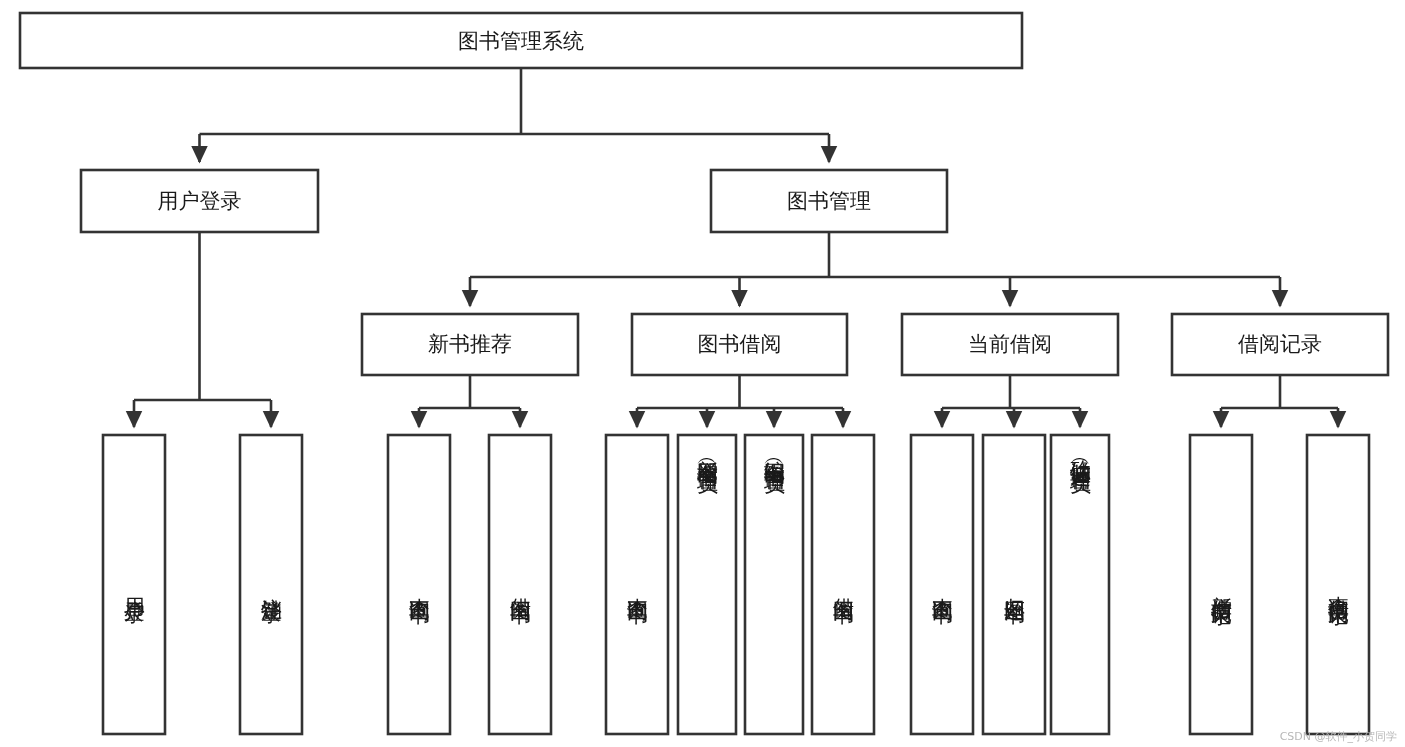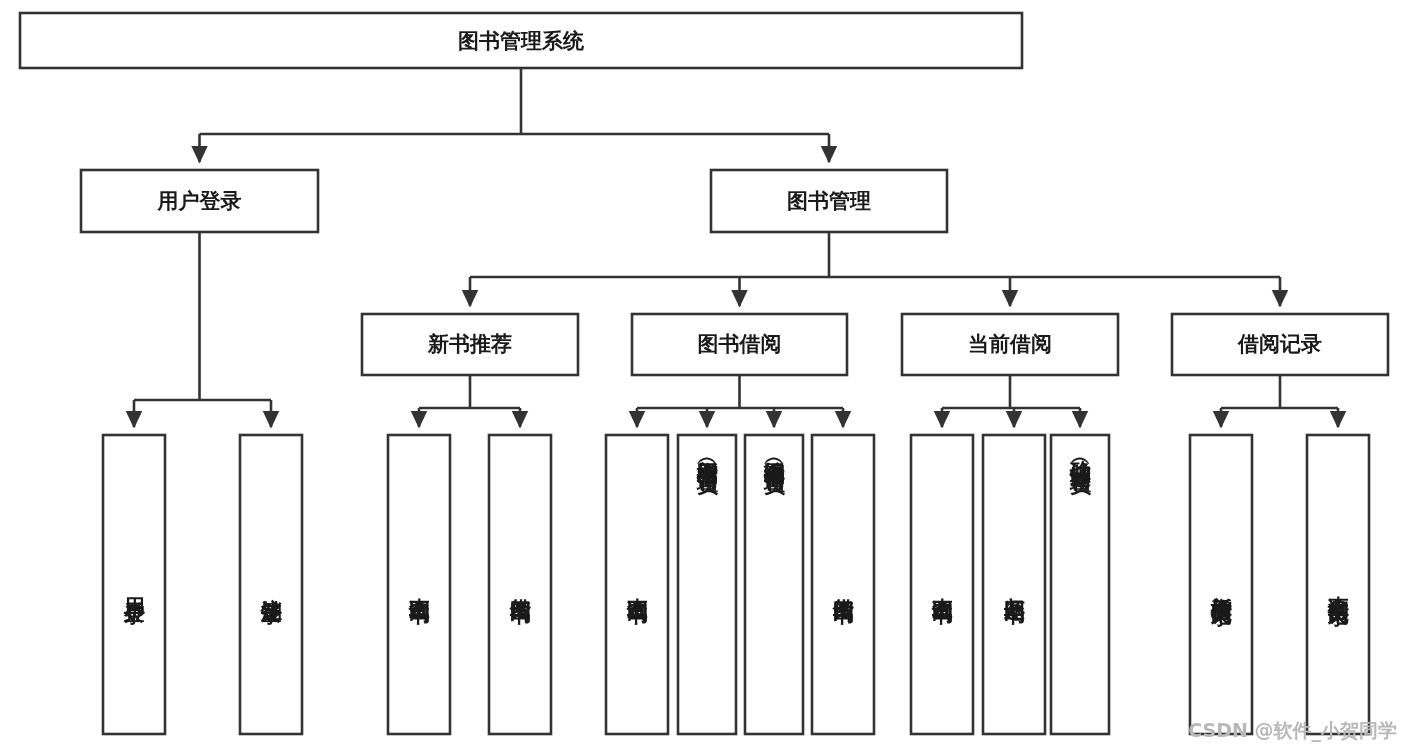--- a/index.html
+++ b/index.html
@@ -12,21 +12,20 @@
     width: 1405px;
     height: 747px;
     overflow: hidden;
     font-family: "DejaVu Sans", "Liberation Sans", sans-serif;
   }
   #diagram-root {
     position: relative;
     width: 1405px;
     height: 747px;
     background: #ffffff;
-    font-weight: bold;
   }
   svg#diagram-svg {
     position: absolute;
     left: 0;
     top: 0;
     width: 1405px;
     height: 747px;
     display: block;
   }
   .node-box {
@@ -68,21 +67,21 @@
     letter-spacing: 2px;
     color: #1a1a1a;
     white-space: nowrap;
     text-align: center;
   }
   .watermark {
     position: absolute;
     right: 8px;
     bottom: 3px;
     font-family: "DejaVu Sans", "Liberation Sans", sans-serif;
-    font-size: 19px;
+    font-size: 11px;
     color: #b8b8b8;
     white-space: nowrap;
     user-select: none;
   }
 </style>
 </head>
 <body>
 
 <div id="diagram-root">
   <svg id="diagram-svg" viewBox="0 0 1405 747">

